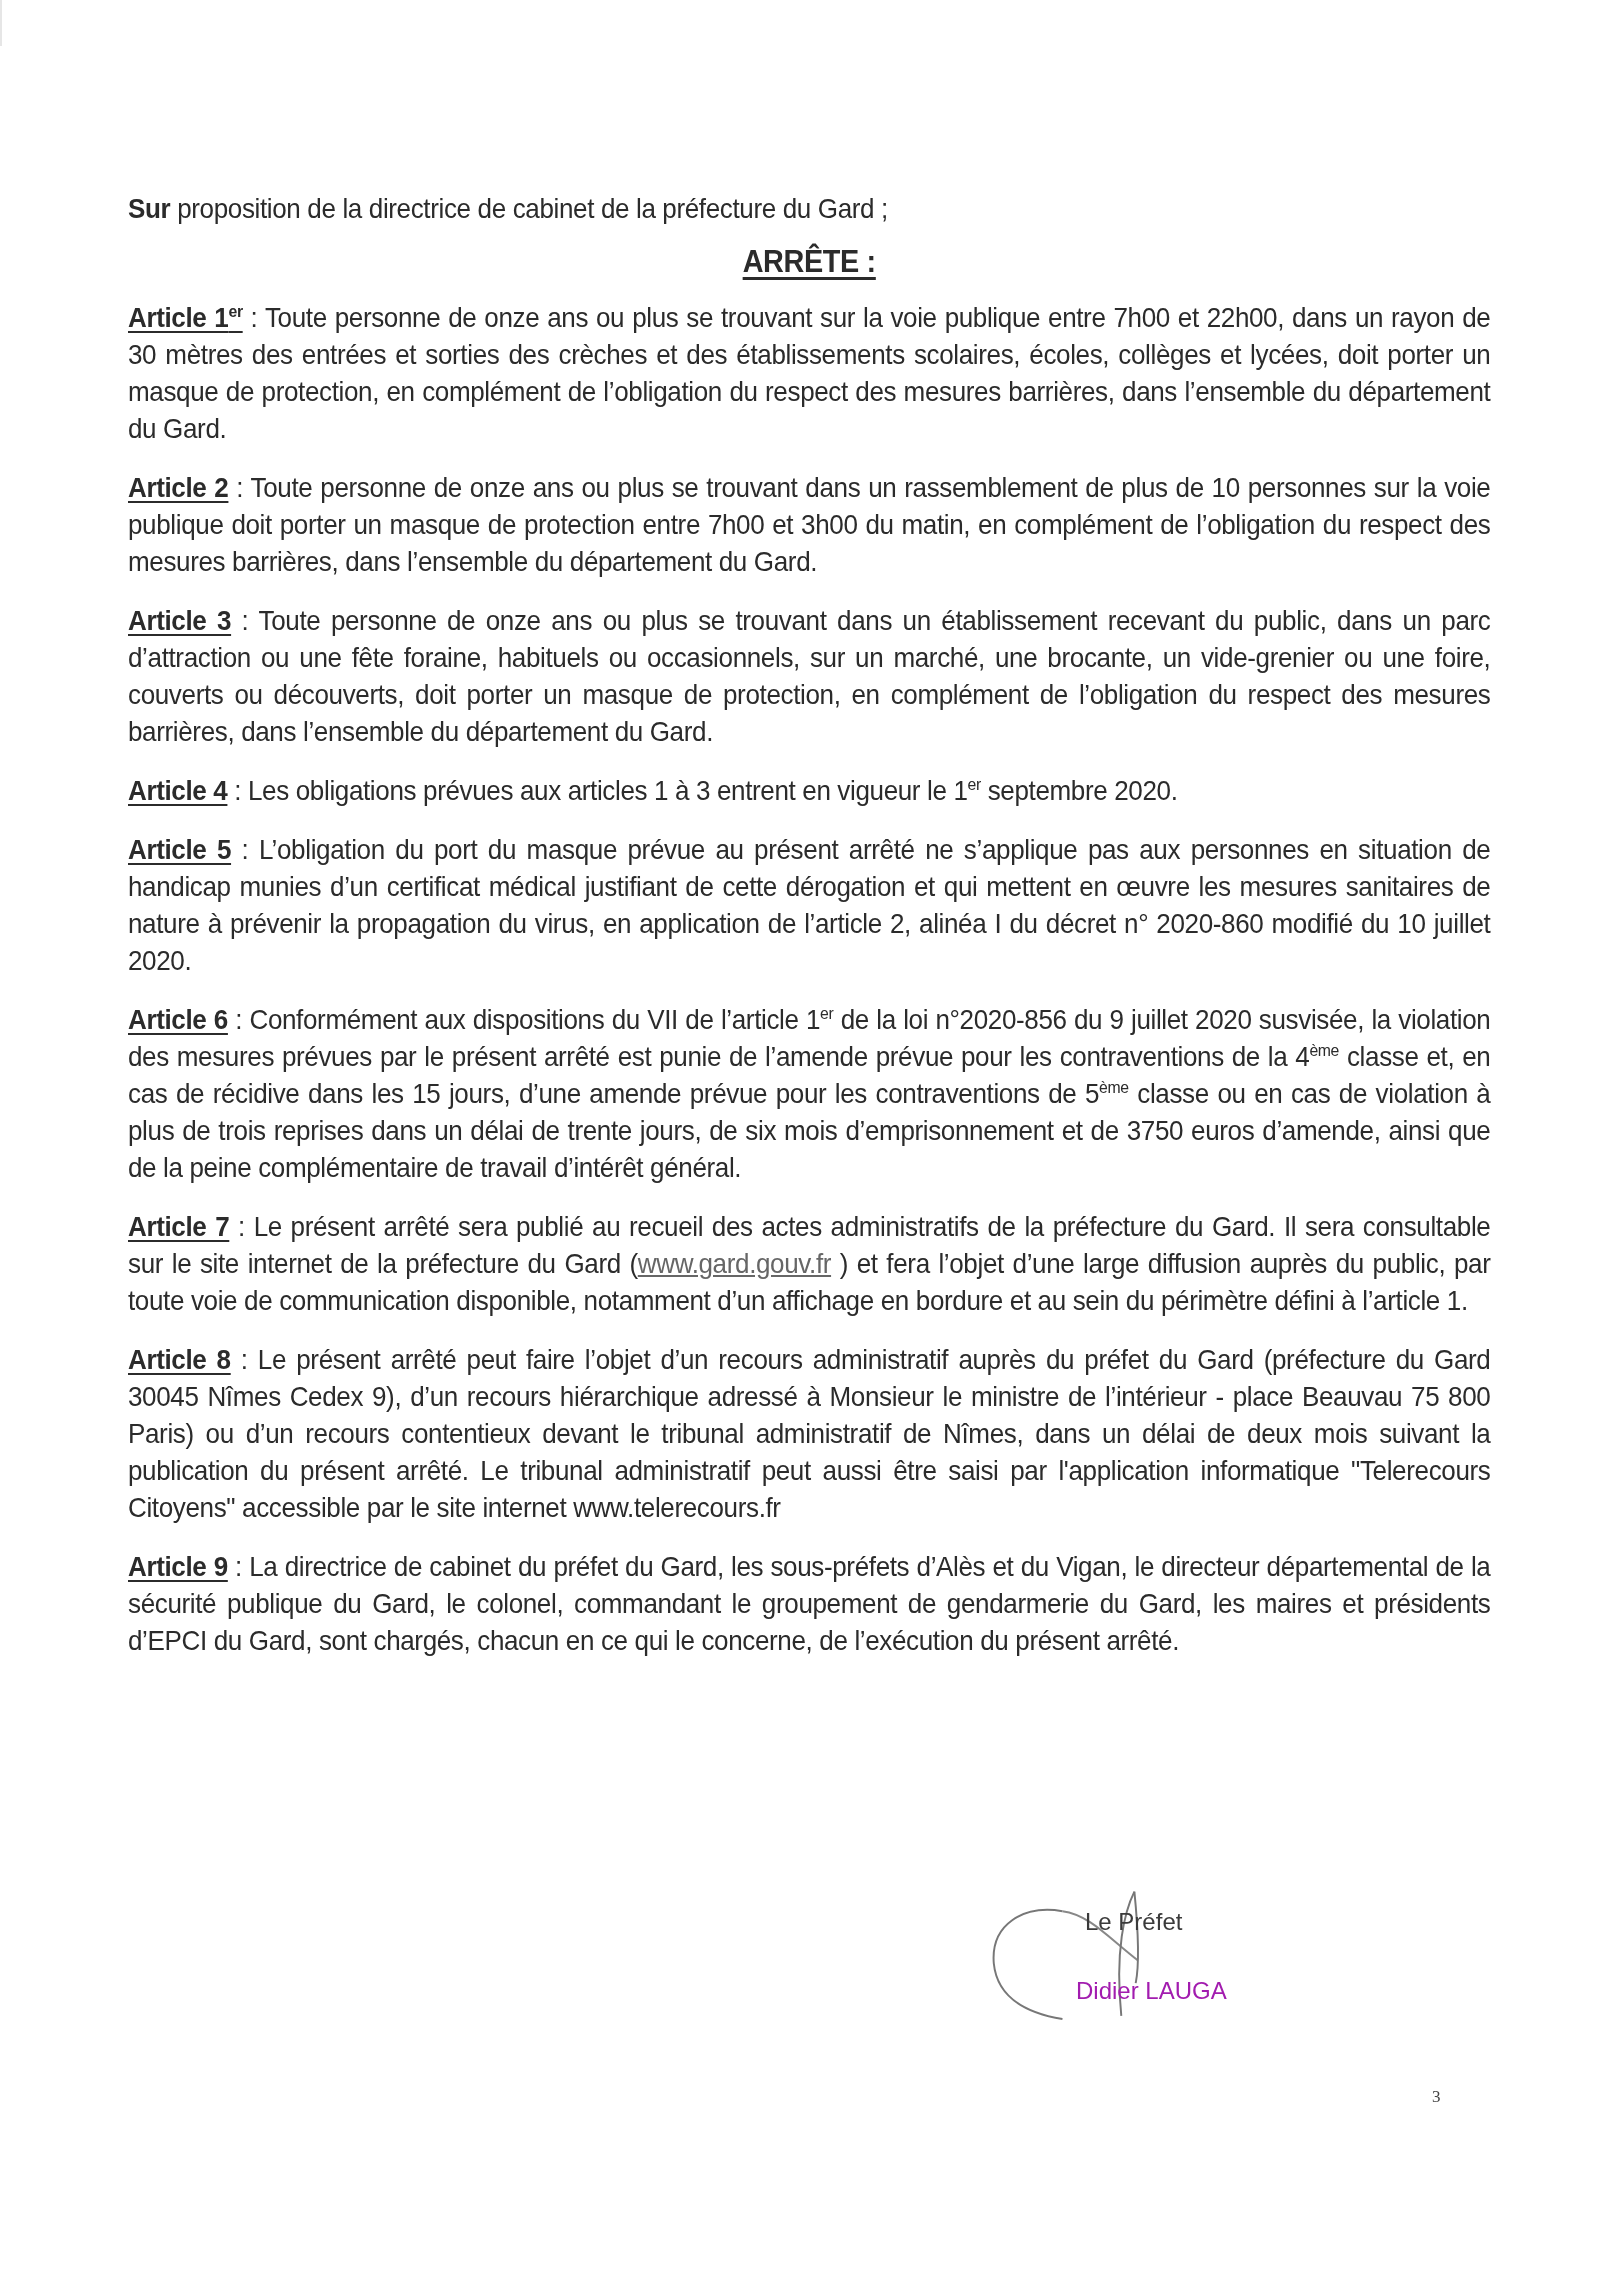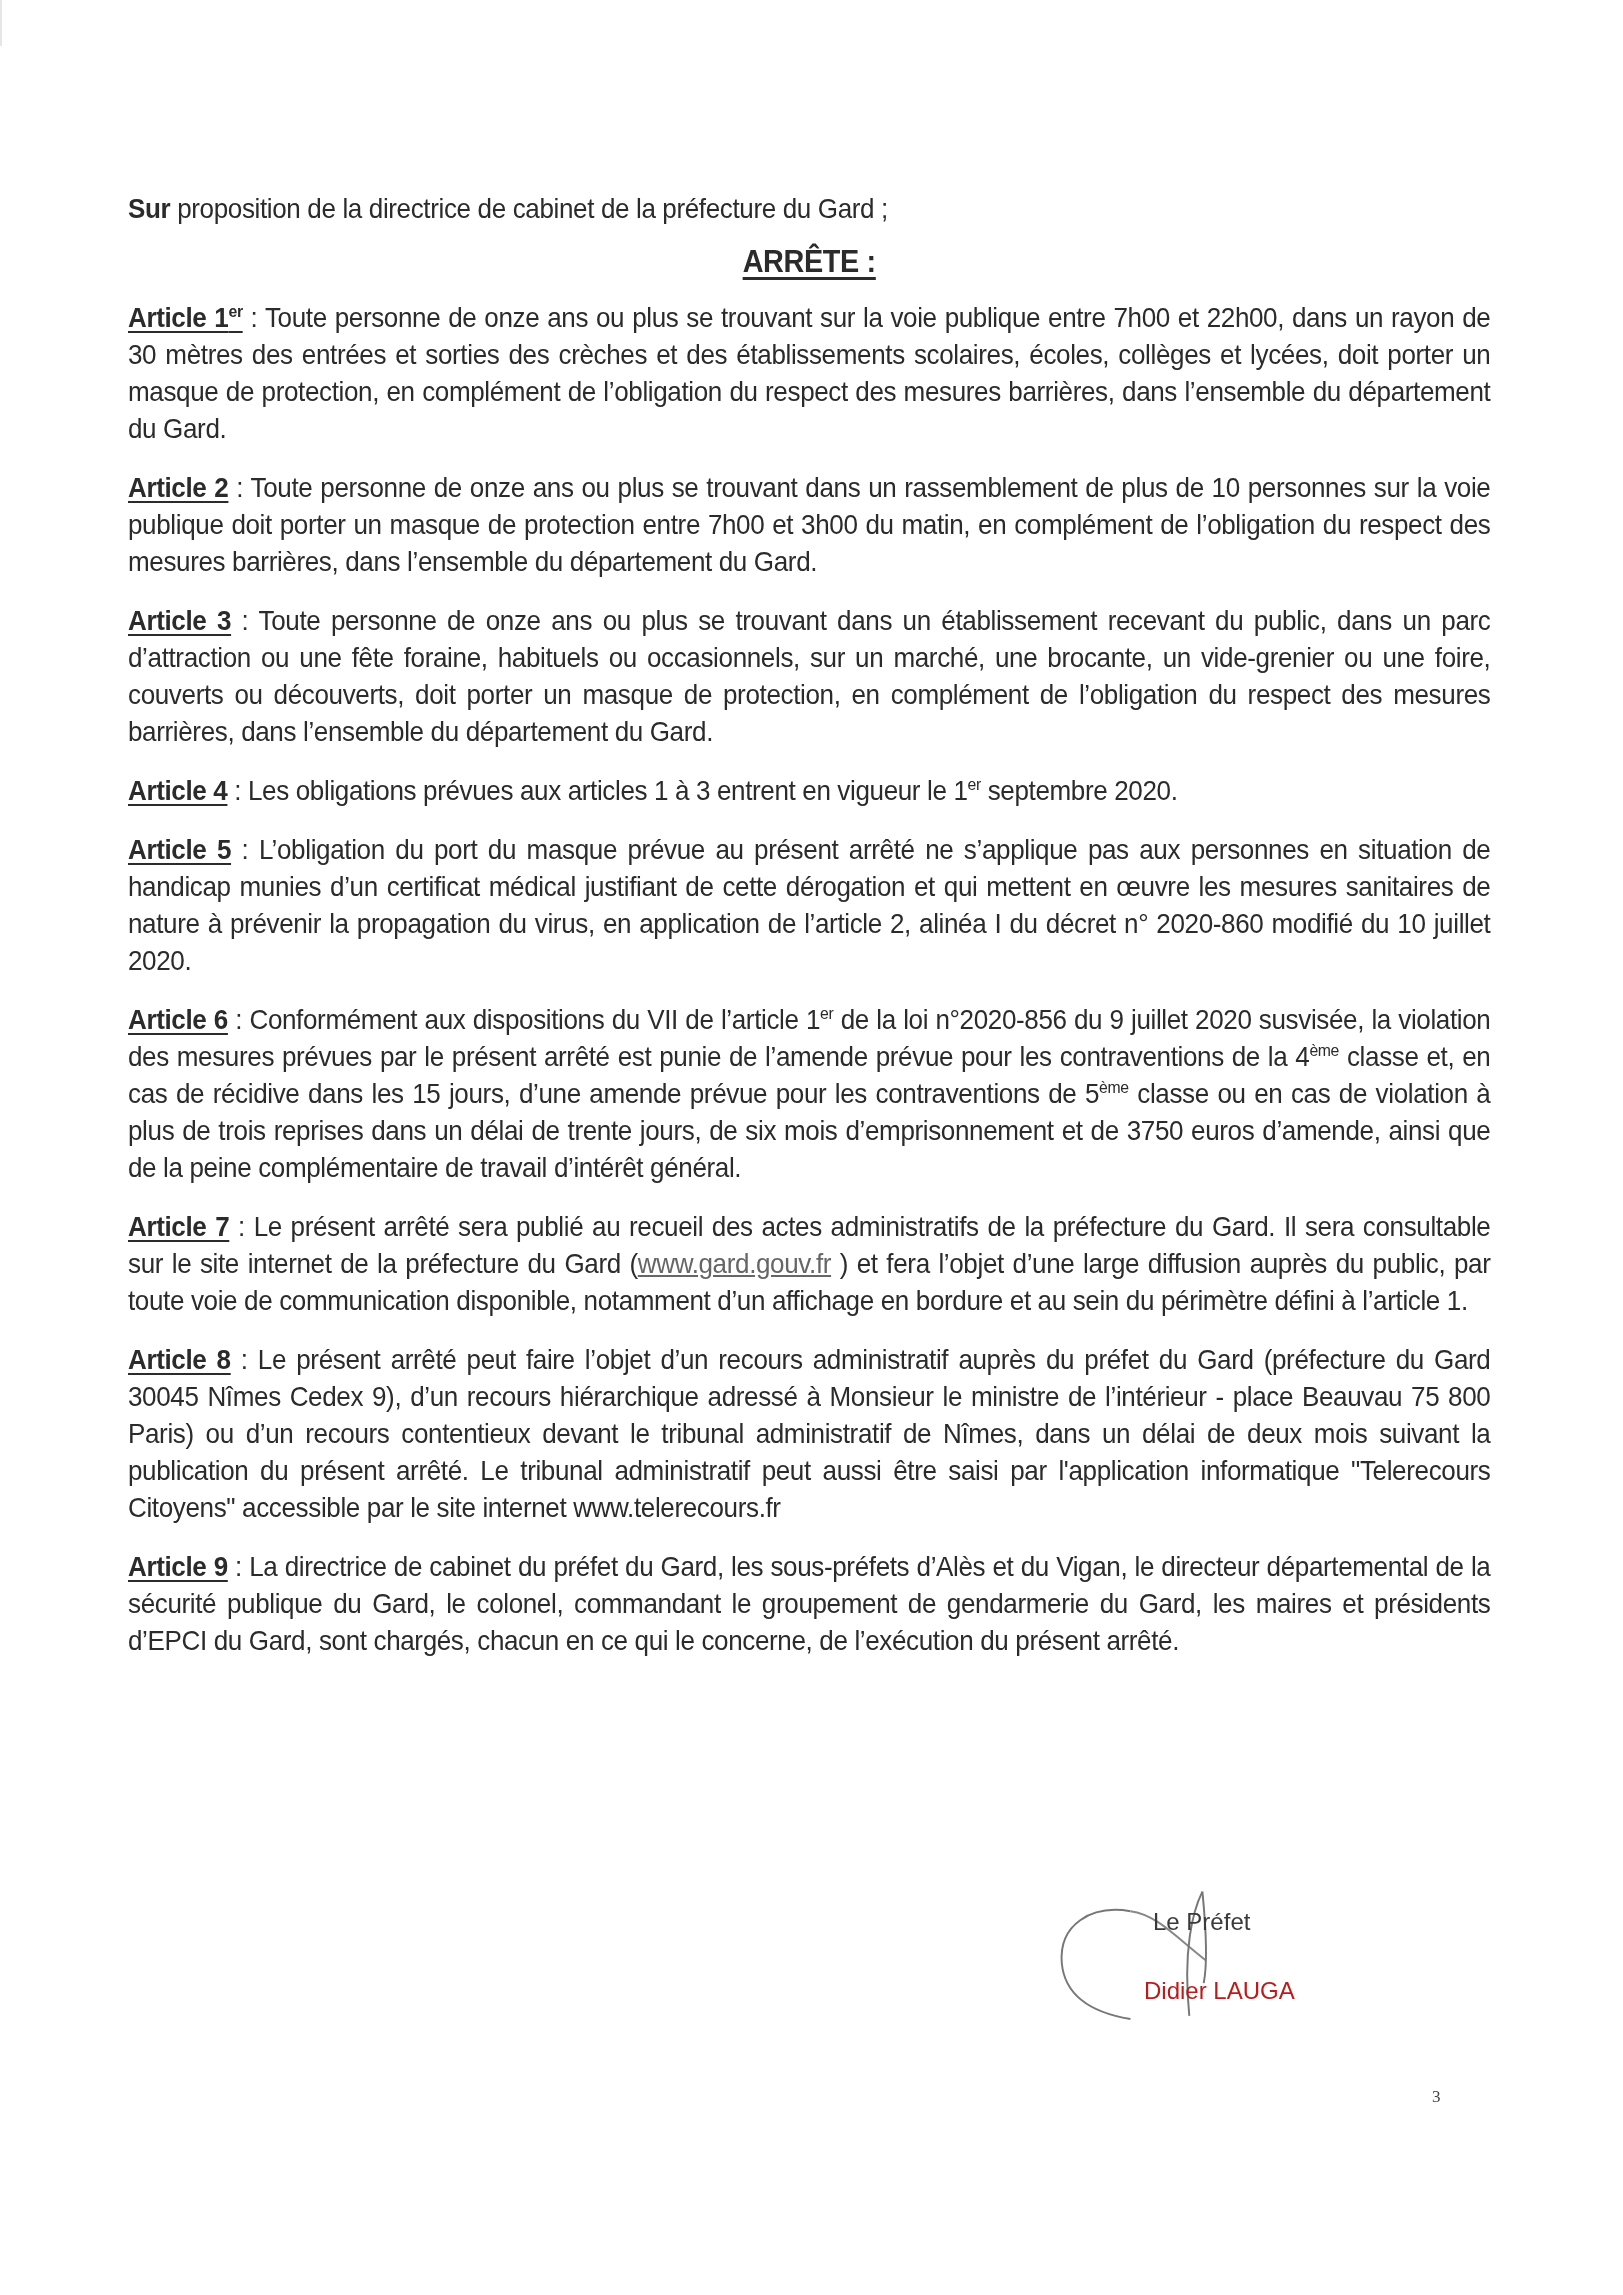--- a/index.html
+++ b/index.html
@@ -19,24 +19,24 @@
   .intro .lead { font-weight: bold; }
   .heading {
     text-align: center; font-weight: bold; font-size: 31px; margin: 0 0 19.6px 0;
   }
   .heading span { text-decoration: underline; text-decoration-thickness: 2.6px; text-underline-offset: 5.2px; }
   .article { margin: 0 0 22px 0; text-align: justify; }
   .art-label { font-weight: bold; text-decoration: underline; text-decoration-thickness: 2px; text-underline-offset: 3.9px; }
   sup { font-size: 17px; line-height: 0; }
   .link { color: #666; text-decoration: underline; }
   .signature {
-    position: absolute; left: 1052px; top: 1885px; width: 340px; height: 157px; text-align: center;
+    position: absolute; left: 984px; top: 1885px; width: 340px; height: 157px; text-align: center;
   }
   .sig-title { position: absolute; left: 101px; top: 23px; font-size: 24px; color: #3a3a3a; }
-  .sig-name { position: absolute; left: 92px; top: 92px; font-size: 24px; color: #b91c1c; }
+  .sig-name { position: absolute; left: 92px; top: 92px; font-size: 24px; color: #a21caf; }
   .sig-svg { position: absolute; left: 0; top: 0; }
   .page-number {
     position: absolute; left: 1432px; top: 2087px;
     font-family: "Liberation Serif", serif; font-size: 17px; color: #444;
   }
 </style>
 </head>
 <body>
 
 <div class="page-mark"></div>

